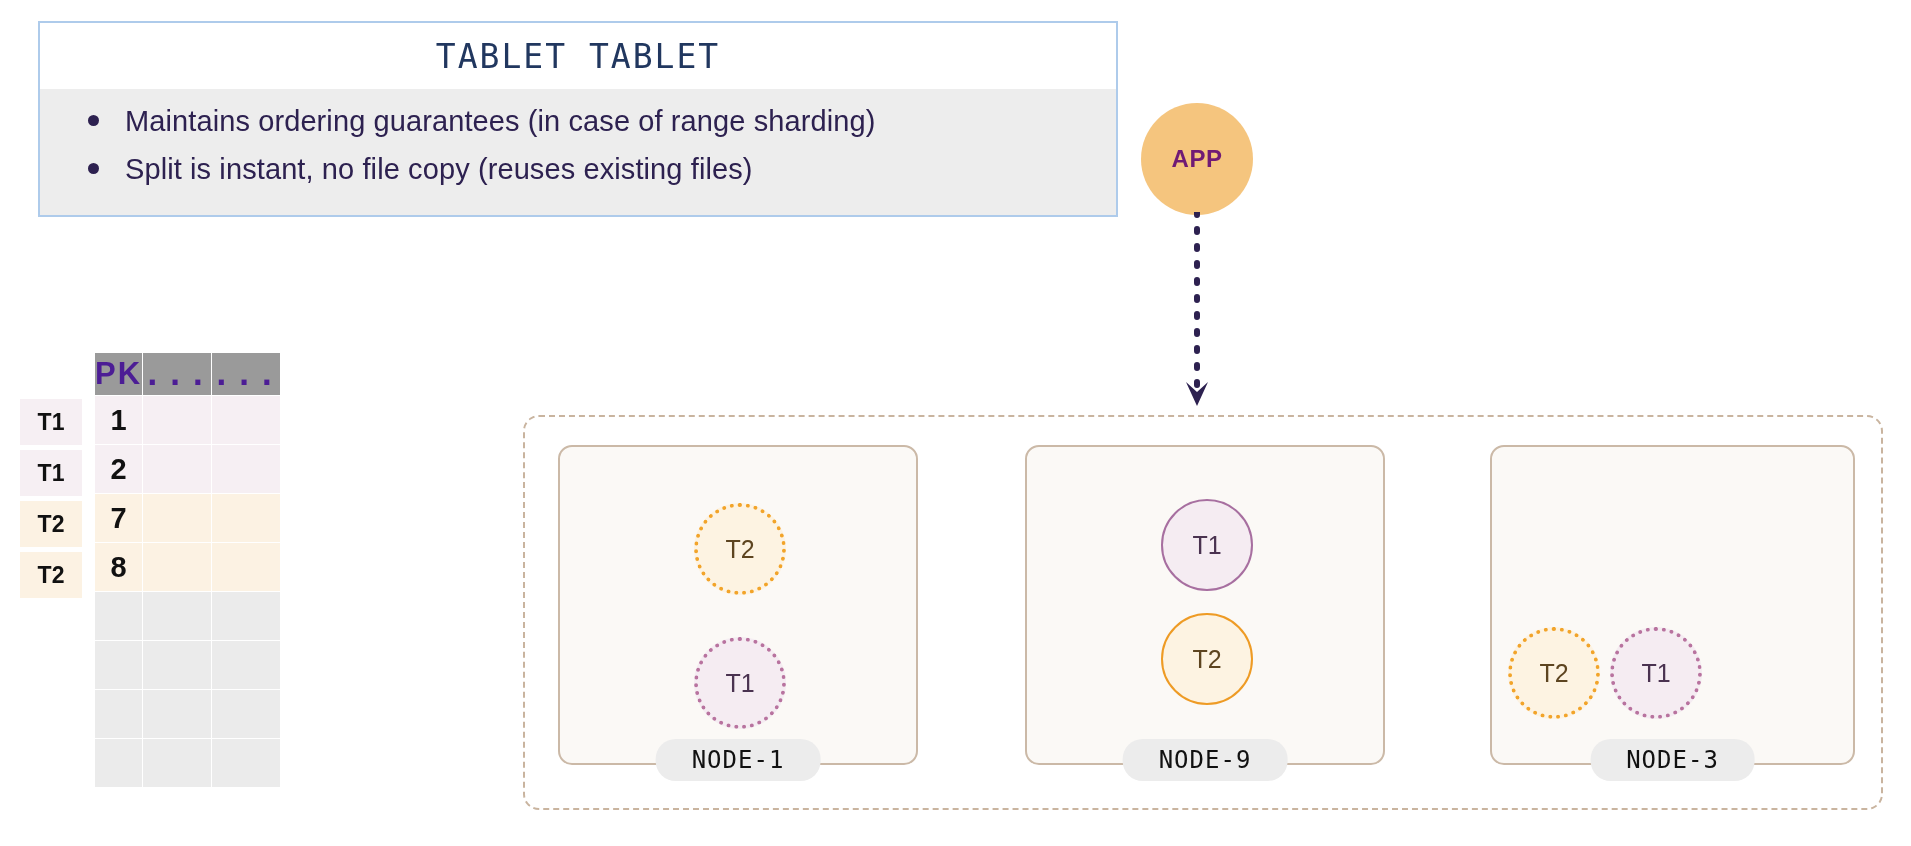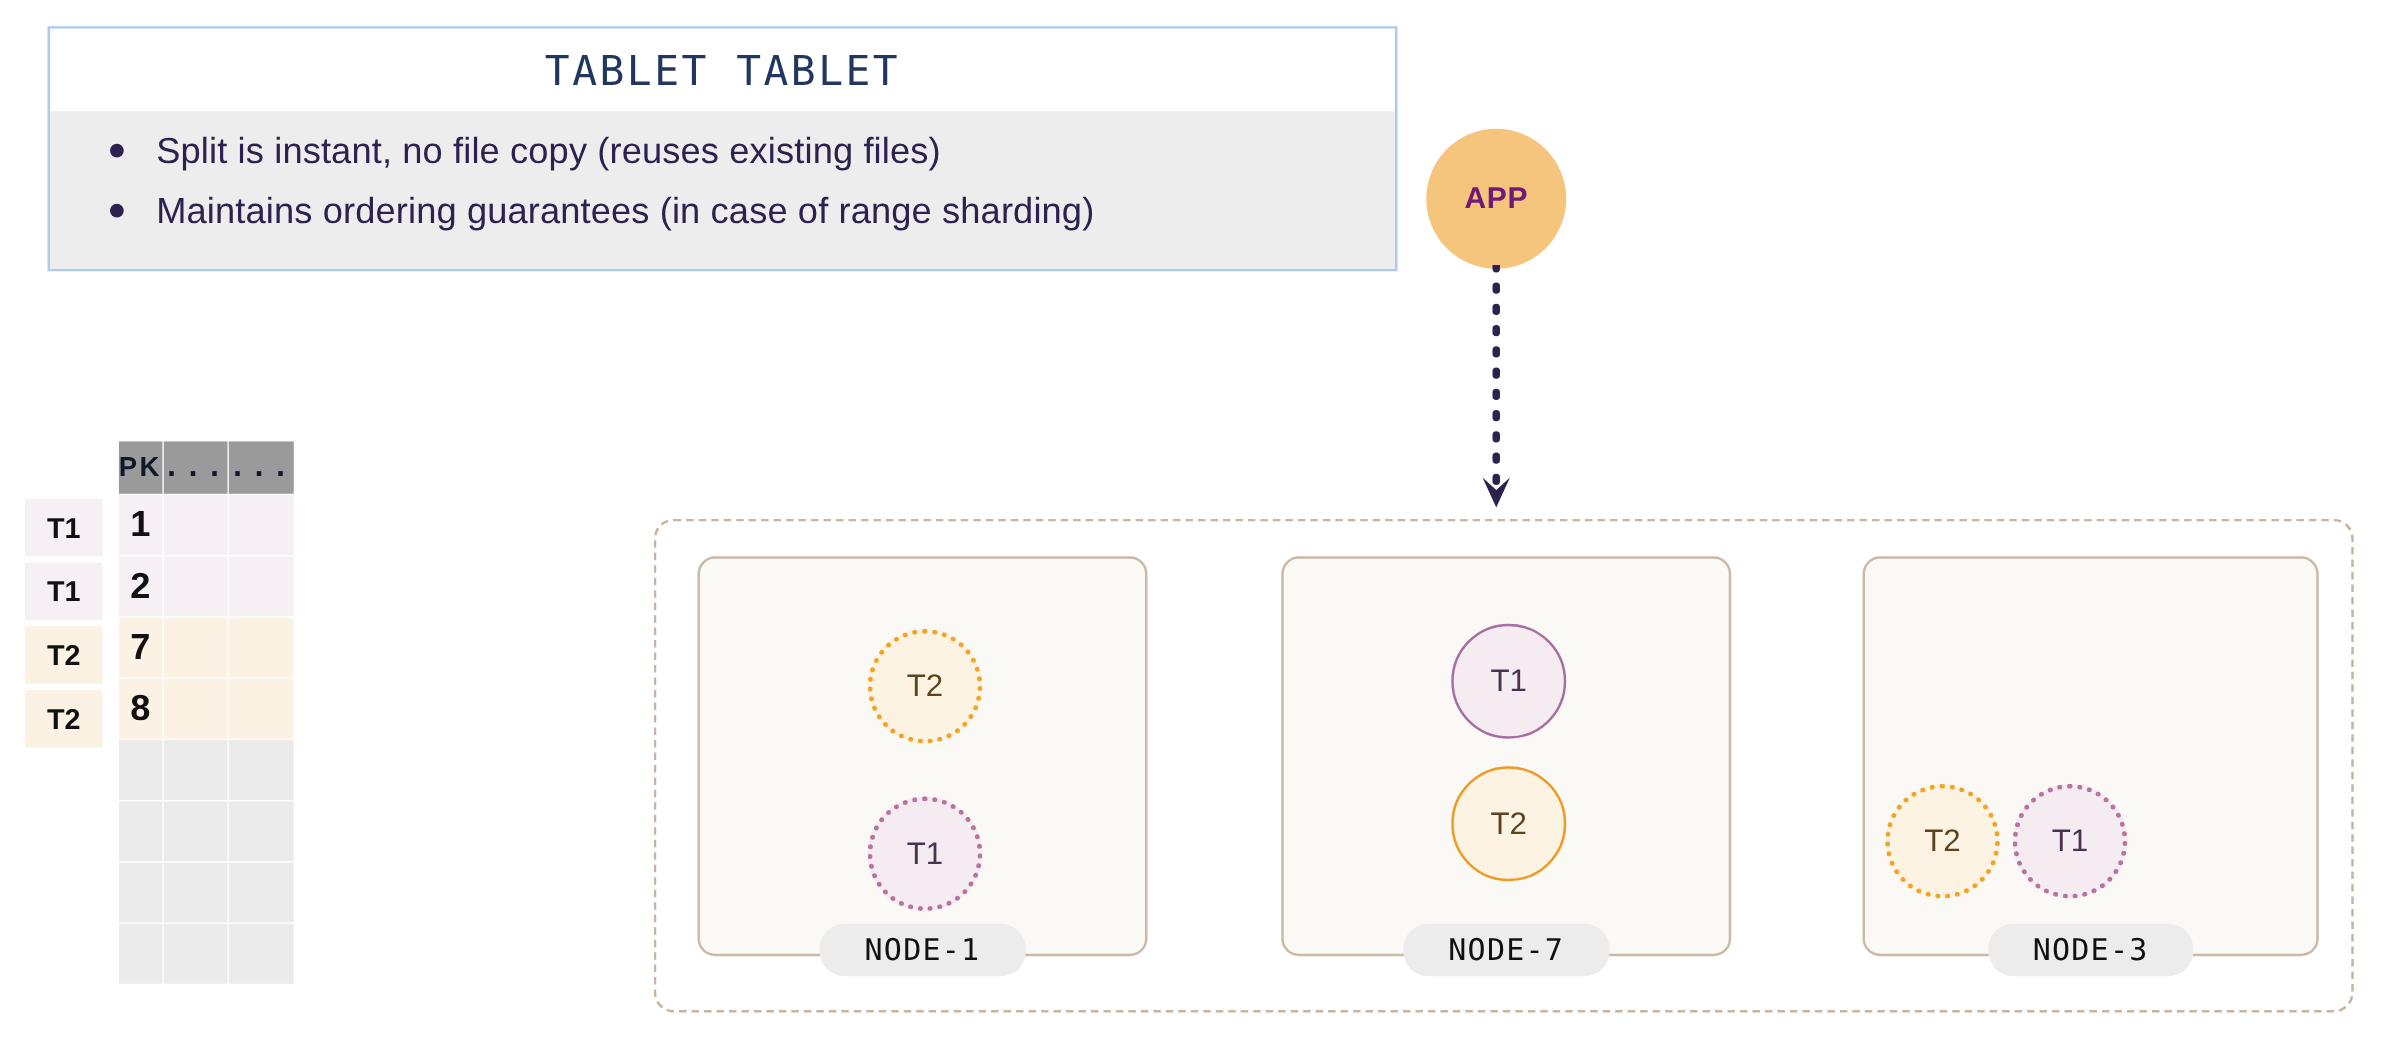--- a/index.html
+++ b/index.html
@@ -75,22 +75,22 @@
   #pk-table td, #pk-table th {
     width: 98px;
     height: 48px;
     padding: 0;
     border: 1.5px solid #ffffff;
     text-align: center;
     vertical-align: middle;
   }
   #pk-table th {
     background: #9a9a9a;
-    color: #0f172a;
-    font-size: 22px;
+    color: #4c1d95;
+    font-size: 31px;
     font-weight: bold;
     letter-spacing: 2px;
     height: 42px;
   }
   #pk-table th.dots {
     font-family: "DejaVu Sans Mono", "Liberation Mono", monospace;
     letter-spacing: 4px;
   }
   #pk-table td {
     font-size: 29px;
@@ -206,25 +206,25 @@
   .tablet.dotted.t2 { border: 4px dotted #f2a42a; }
 </style>
 </head>
 <body>
 
 <div id="info-panel">
   <div id="info-title">TABLET TABLET</div>
   <div id="info-body">
     <div class="bullet-row">
       <span class="bullet-dot"></span>
-      <span class="bullet-text">Split is instant, no file copy (reuses existing files)</span>
+      <span class="bullet-text">Maintains ordering guarantees (in case of range sharding)</span>
     </div>
     <div class="bullet-row">
       <span class="bullet-dot"></span>
-      <span class="bullet-text">Maintains ordering guarantees (in case of range sharding)</span>
+      <span class="bullet-text">Split is instant, no file copy (reuses existing files)</span>
     </div>
   </div>
 </div>
 
 <div id="table-zone">
   <div id="row-tags">
       <div class="row-tag t1" style="top: 47px;">T1</div>
       <div class="row-tag t1" style="top: 98px;">T1</div>
       <div class="row-tag t2" style="top: 149px;">T2</div>
       <div class="row-tag t2" style="top: 200px;">T2</div>
@@ -290,21 +290,21 @@
   <path d="M 3 170 L 14 194 L 25 170 L 14 180 Z" fill="#2d2150"></path>
 </svg>
 
 <div id="cluster">
   <div class="node-box" id="node-1">
     <div class="node-label">NODE-1</div>
   <div class="tablet dotted t2" style="left: 134px; top: 56px;">T2</div>
       <div class="tablet dotted t1" style="left: 134px; top: 190px;">T1</div>
     </div>
   <div class="node-box" id="node-2">
-    <div class="node-label">NODE-7</div>
+    <div class="node-label">NODE-9</div>
   <div class="tablet solid t1" style="left: 134px; top: 52px;">T1</div>
       <div class="tablet solid t2" style="left: 134px; top: 166px;">T2</div>
     </div>
   <div class="node-box" id="node-3">
     <div class="node-label">NODE-3</div>
   <div class="tablet dotted t2" style="left: 16px; top: 180px;">T2</div>
       <div class="tablet dotted t1" style="left: 118px; top: 180px;">T1</div>
     </div>
 </div>
 

